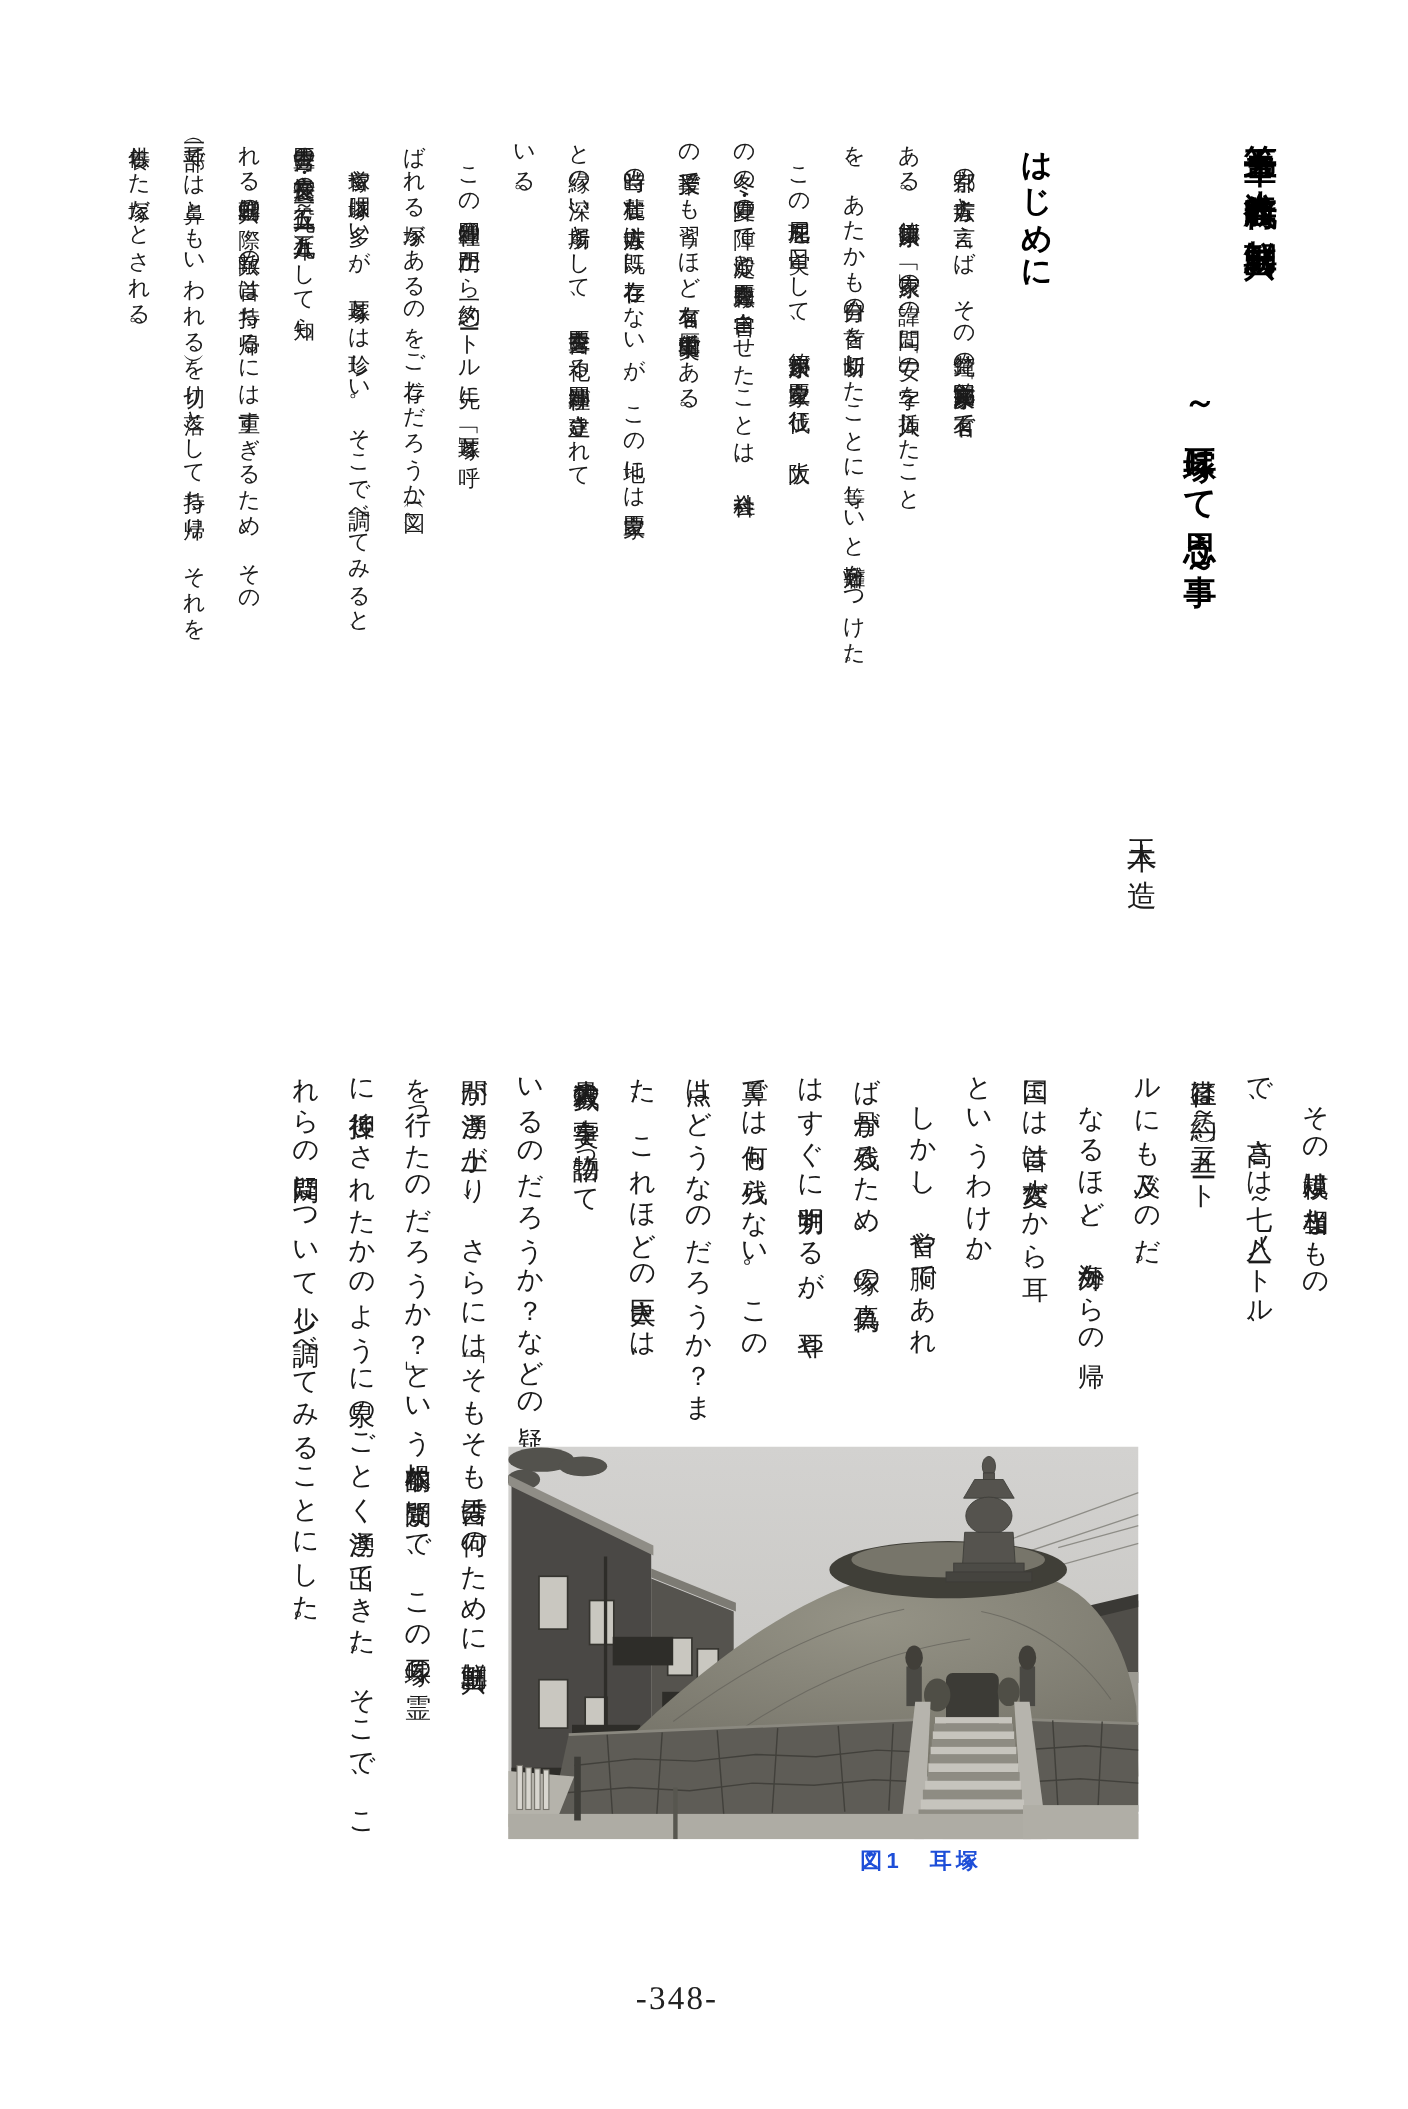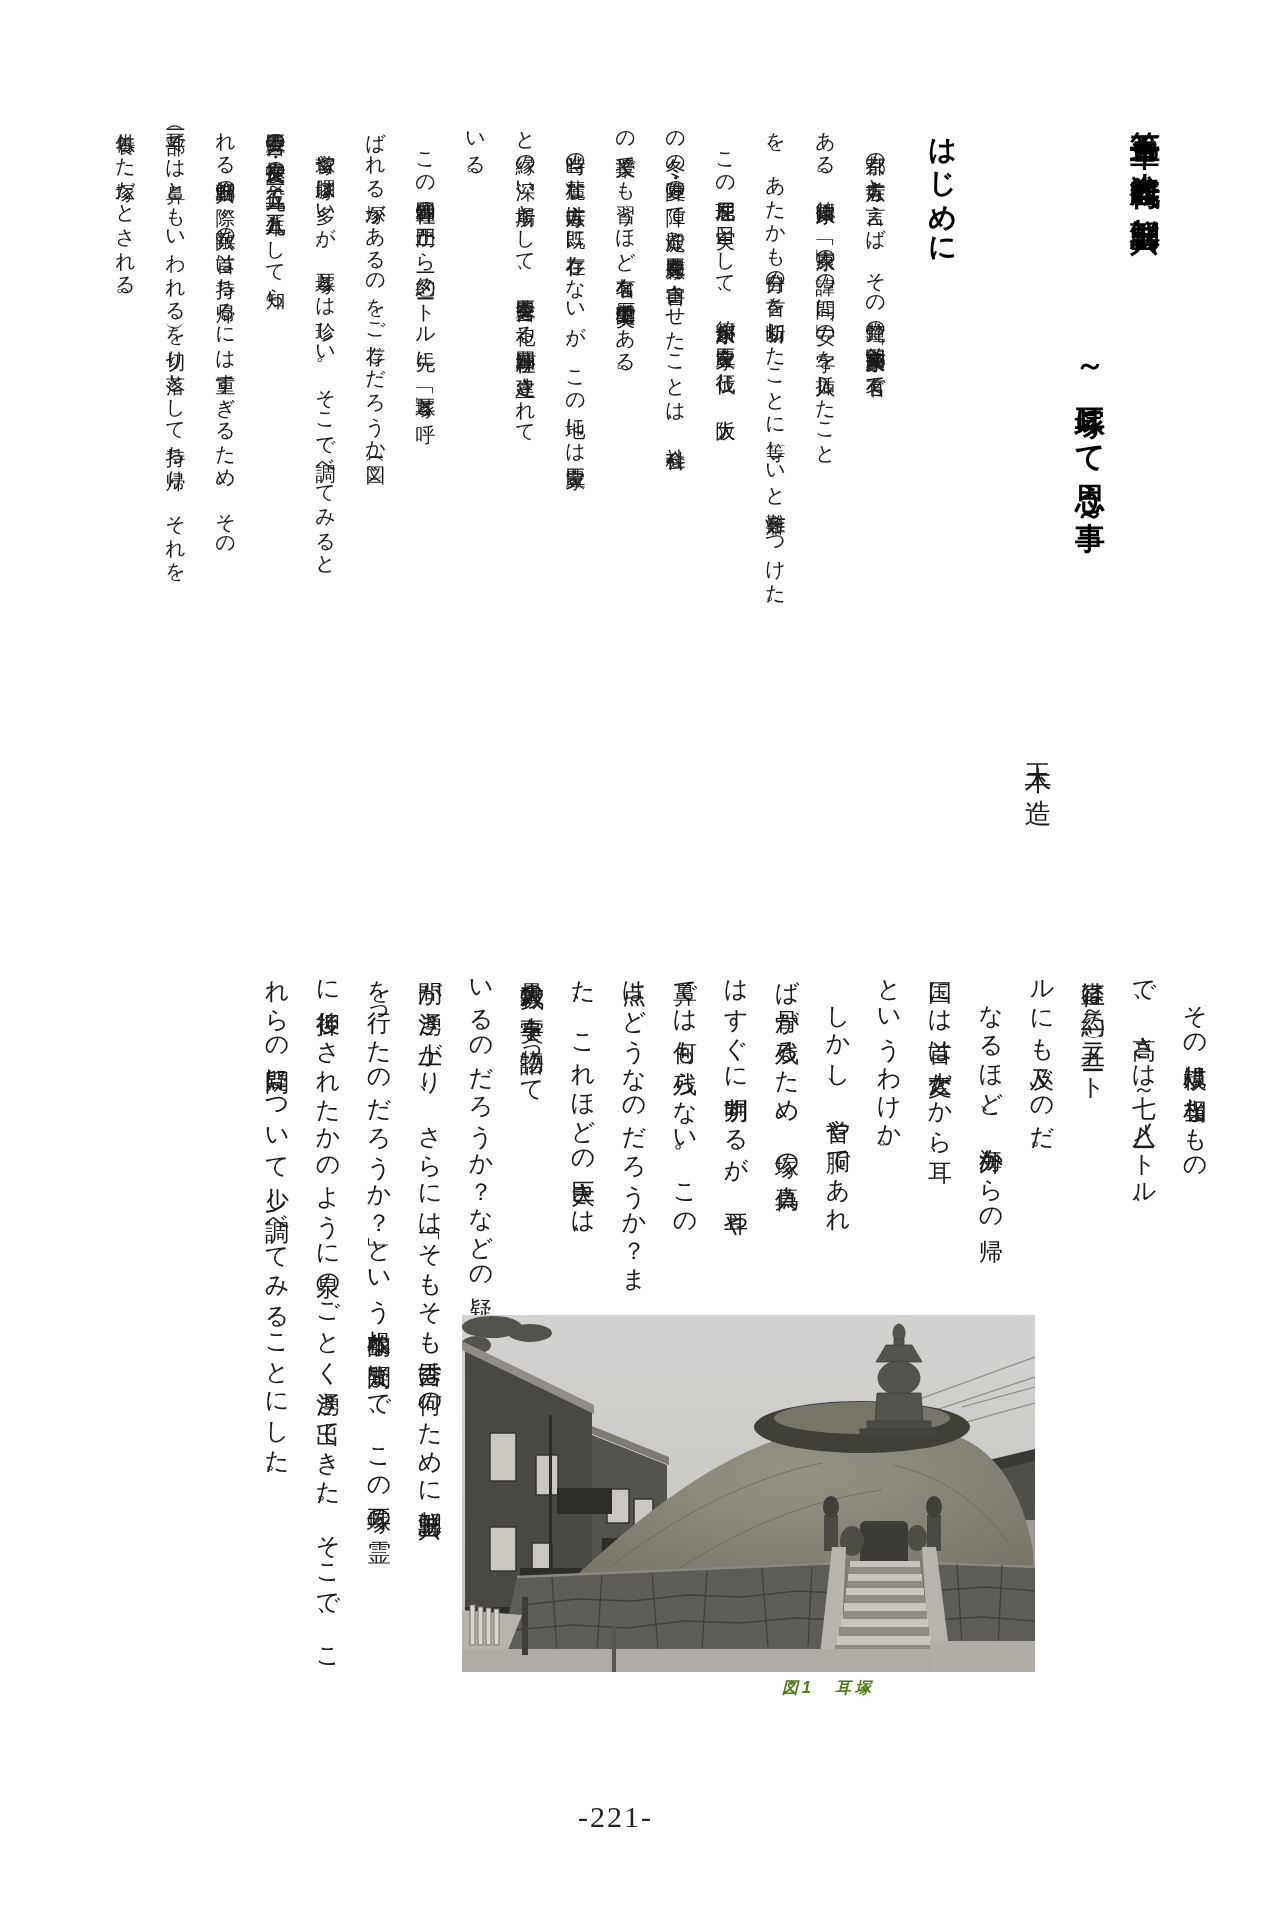--- a/index.html
+++ b/index.html
@@ -54,21 +54,21 @@
     font-size:24px;line-height:51px;letter-spacing:1.6px;
   }
   
   #figure1{
     position:absolute;left:462px;top:1315px;width:573px;height:357px;
   }
   #figure1 svg{display:block;width:100%;height:100%;}
   #figure1-caption{
     position:absolute;left:782px;top:1678px;
     font-family:"Liberation Sans", sans-serif;
-    font-weight:bold;font-size:16px;letter-spacing:4px;color:#4d7c0f;font-style:italic;
+    font-weight:bold;font-size:20px;letter-spacing:4px;color:#1d4ed8;
   }
   #page-number{
     position:absolute;left:578px;top:1800px;
     font-size:30px;letter-spacing:2px;color:#222;
   }
 </style>
 </head>
 <body>
 
 <div id="chapter-title" class="vert">
@@ -265,13 +265,13 @@
         <rect x="32" y="294" width="5" height="36"></rect>
       </g>
       <rect x="60" y="282" width="6" height="58" fill="#3e3d38"></rect>
       <rect x="150" y="310" width="4" height="47" fill="#57564f"></rect>
     </g>
   </svg>
 </div>
 
 <div id="figure1-caption">図1　耳塚</div>
 
-<div id="page-number">-221-</div>
+<div id="page-number">-348-</div>
 
 </body></html>

